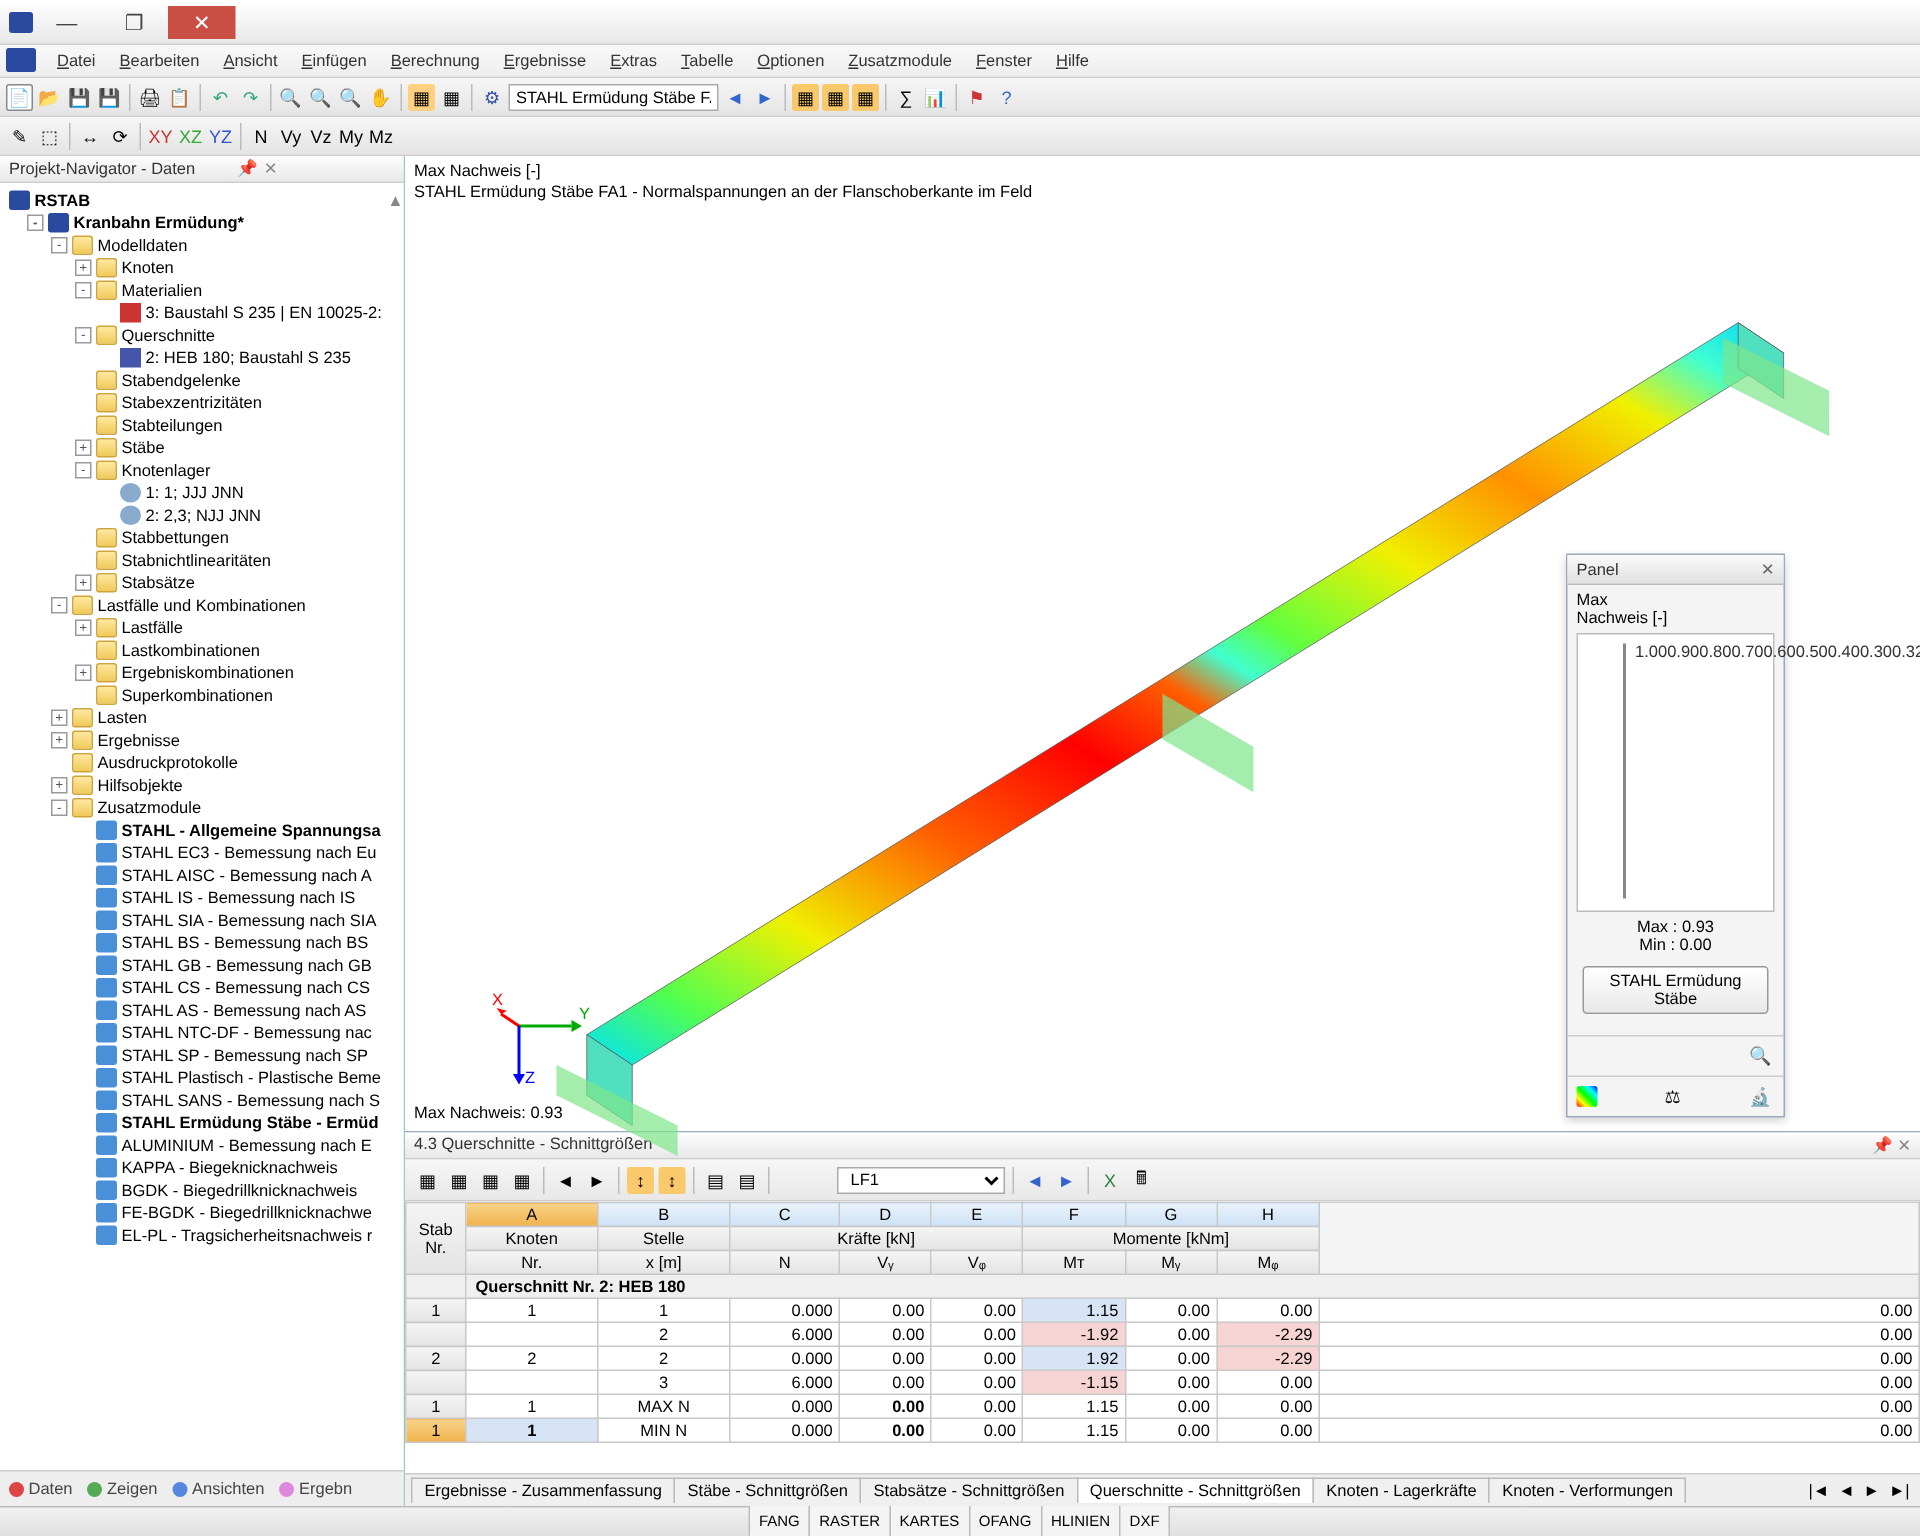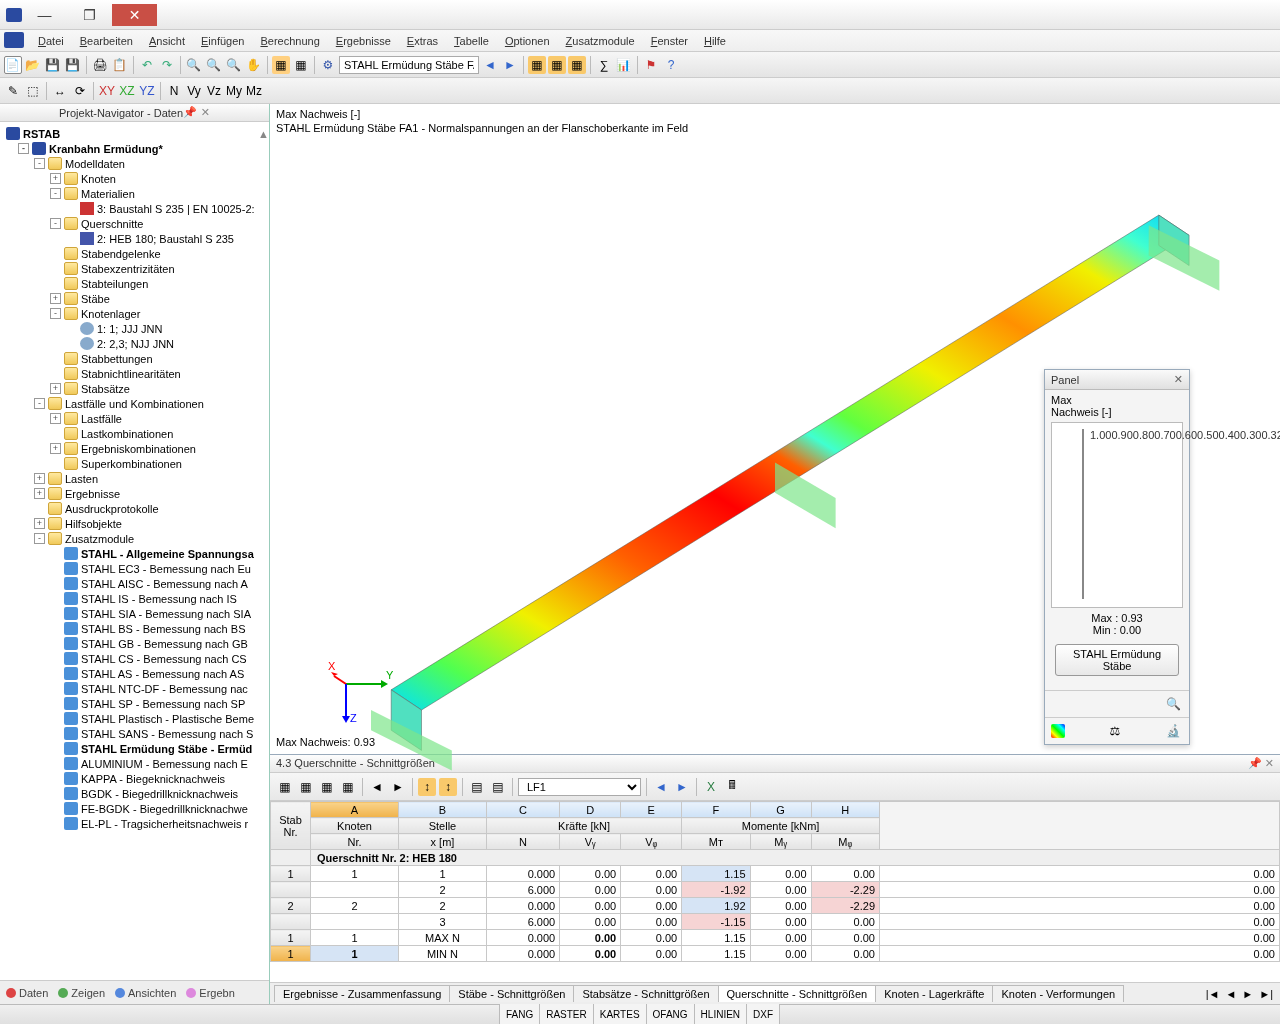--- a/index.html
+++ b/index.html
@@ -17,21 +17,21 @@
 .menubar .menuitem u { text-decoration: underline; }
 
 .toolbar { height: 26px; background: linear-gradient(#f6f6f6,#e4e4e4); display: flex; align-items: center; padding: 0 4px; border-bottom: 1px solid #ccc; gap: 2px; overflow: hidden; }
 .tb-ico { width: 18px; height: 18px; display: inline-flex; align-items: center; justify-content: center; font-size: 12px; border-radius: 2px; }
 .tb-sep { width: 1px; height: 18px; background: #bbb; margin: 0 2px; }
 .tb-input { border: 1px solid #aaa; background: #fff; height: 18px; padding: 0 4px; width: 140px; font-size: 11px; }
 
 .body-row { flex: 1; display: flex; overflow: hidden; }
 
 .navigator { width: 270px; display: flex; flex-direction: column; border-right: 1px solid #9cb; background: #fcfcfc; }
-.nav-header { height: 18px; background: linear-gradient(#fdfdfd,#e8e8e8); padding: 2px 6px; border-bottom: 1px solid #ccc; color: #333; display: flex; align-items: center; justify-content: center;}
+.nav-header { height: 18px; background: linear-gradient(#fdfdfd,#e8e8e8); padding: 2px 6px; border-bottom: 1px solid #ccc; color: #333; display: flex; align-items: center; justify-content: flex-start; gap: 28px;}
 .nav-header .h-icons { display:flex; gap:4px; color:#888; font-size:9px;}
 .tree { flex: 1; overflow: auto; padding: 4px 0; background: #fff; }
 .tree-item { white-space: nowrap; padding: 1px 0 1px 6px; display: flex; align-items: center; gap: 3px; }
 .tree-item.lvl0 { padding-left: 6px; font-weight: bold; }
 .tree-item.lvl1 { padding-left: 18px; }
 .tree-item.lvl2 { padding-left: 34px; }
 .tree-item.lvl3 { padding-left: 50px; }
 .tree-item.lvl4 { padding-left: 66px; }
 .tree-item.bold { font-weight: bold; }
 .tree-item .exp { width: 11px; height: 11px; border: 1px solid #999; display: inline-flex; align-items: center; justify-content: center; font-size: 9px; line-height: 1; color: #555; background: #fff; }
@@ -526,21 +526,21 @@
         <span class="tb-sep"></span>
         <span class="tb-ico">◄</span>
         <span class="tb-ico">►</span>
         <span class="tb-sep"></span>
         <span class="tb-ico" style="background:#f9c96b;">↕</span>
         <span class="tb-ico" style="background:#f9c96b;">↕</span>
         <span class="tb-sep"></span>
         <span class="tb-ico">▤</span>
         <span class="tb-ico">▤</span>
         <span class="tb-sep"></span>
-        <select class="tb-input" style="width:123px;">
+        <select class="tb-input" style="width:112px;margin-left:40px;">
           <option>LF1</option>
         </select>
         <span class="tb-sep"></span>
         <span class="tb-ico" style="color:#36c;">◄</span>
         <span class="tb-ico" style="color:#36c;">►</span>
         <span class="tb-sep"></span>
         <span class="tb-ico" style="color:#2a7e43;">X</span>
         <span class="tb-ico">🖩</span>
       </div>
       <div class="grid">

